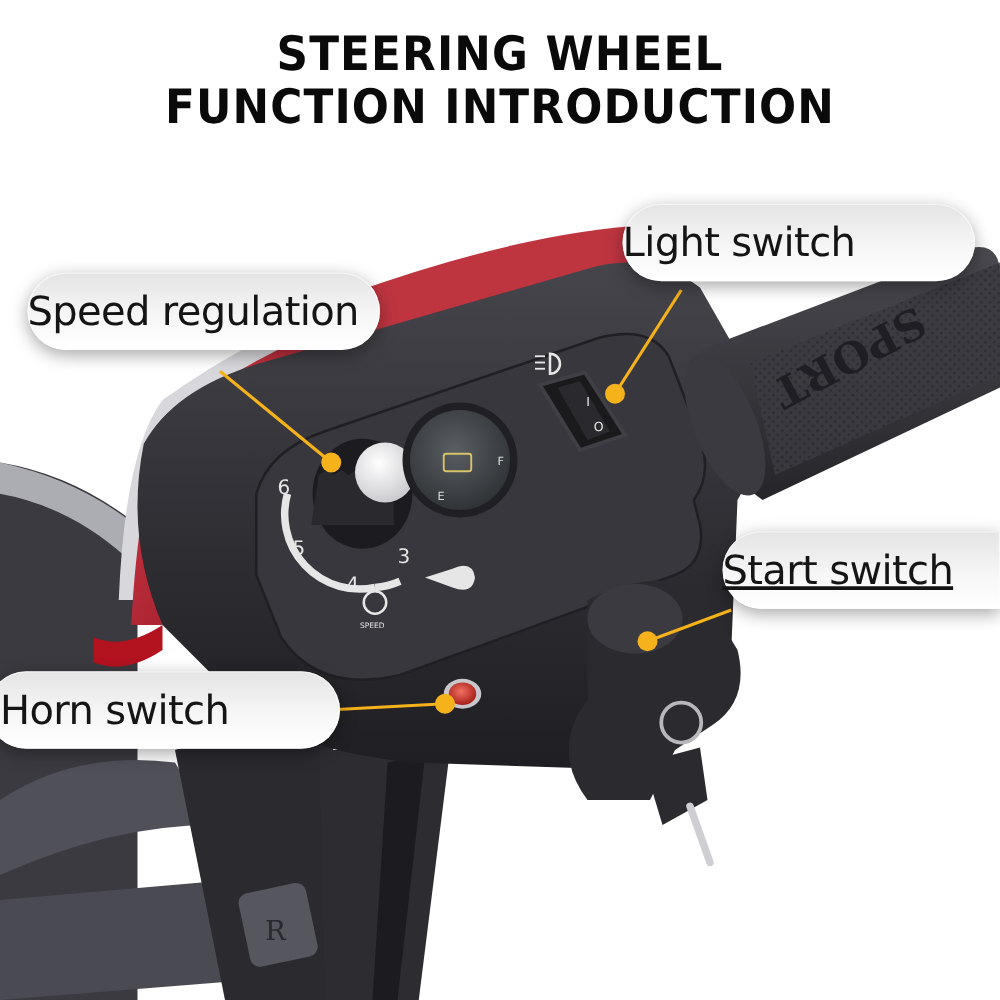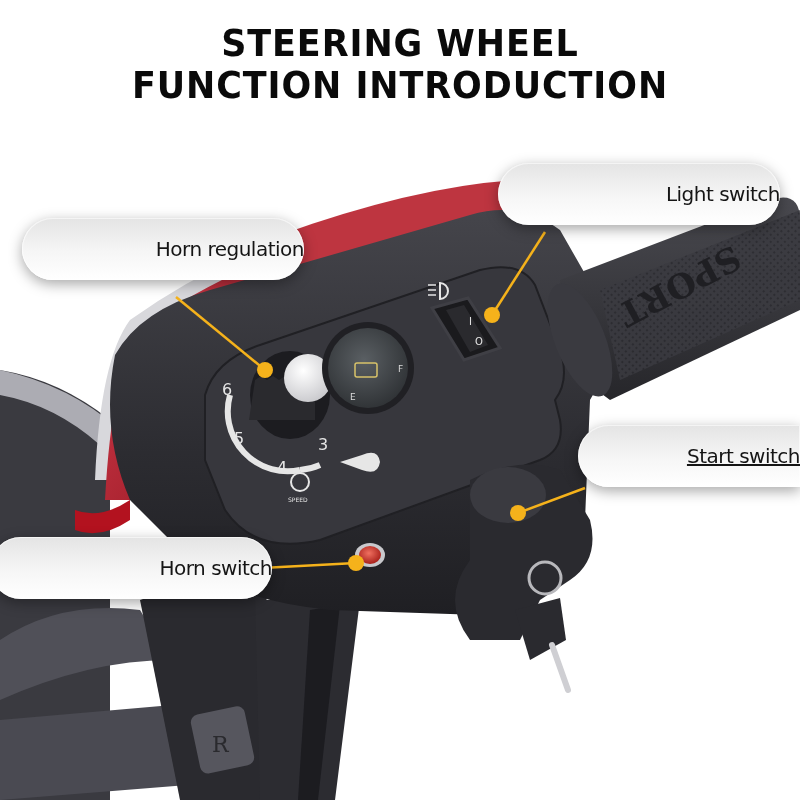--- a/index.html
+++ b/index.html
@@ -14,23 +14,23 @@
     font-family: "DejaVu Sans", sans-serif; font-weight: bold;
     font-size: 38px; line-height: 42px; letter-spacing: 1px;
     transform: scaleX(0.92);
   }
   .title span { display: block; }
   .scene { position: absolute; left: 0; top: 0; width: 800px; height: 800px; }
   .callout {
     position: absolute; height: 62px; border-radius: 31px;
     background: linear-gradient(180deg, #e4e4e4 0%, #f6f6f6 55%, #ffffff 100%);
     box-shadow: 0 4px 14px rgba(0,0,0,0.35), 0 0 0 1px rgba(255,255,255,0.6) inset;
-    display: flex; align-items: center; justify-content: flex-end;
+    display: flex; align-items: center; justify-content: flex-start;
     color: #151515; font-family: "DejaVu Sans", sans-serif;
-    font-size: 20px; letter-spacing: -0.5px; white-space: nowrap;
+    font-size: 32px; letter-spacing: -0.5px; white-space: nowrap;
   }
   #callout-speed { left: 22px; top: 218px; width: 282px; }
   #callout-light { left: 498px; top: 163px; width: 282px; }
   #callout-start { left: 578px; top: 425px; width: 222px; border-radius: 31px 0 0 31px; text-decoration: underline; }
   #callout-horn  { left: -10px; top: 537px; width: 272px; padding-left: 10px; }
 </style>
 </head>
 <body>
 
 <div class="scene">
@@ -168,21 +168,21 @@
     </g>
   </svg>
 </div>
 
 <div class="title">
   <span>STEERING WHEEL</span>
   <span>FUNCTION INTRODUCTION</span>
 </div>
 
 <div class="callout" id="callout-speed">
-  <span>Horn regulation</span>
+  <span>Speed regulation</span>
 </div>
 <div class="callout" id="callout-light">
   <span>Light switch</span>
 </div>
 <div class="callout" id="callout-start">
   <span>Start switch</span>
 </div>
 <div class="callout" id="callout-horn">
   <span>Horn switch</span>
 </div>

